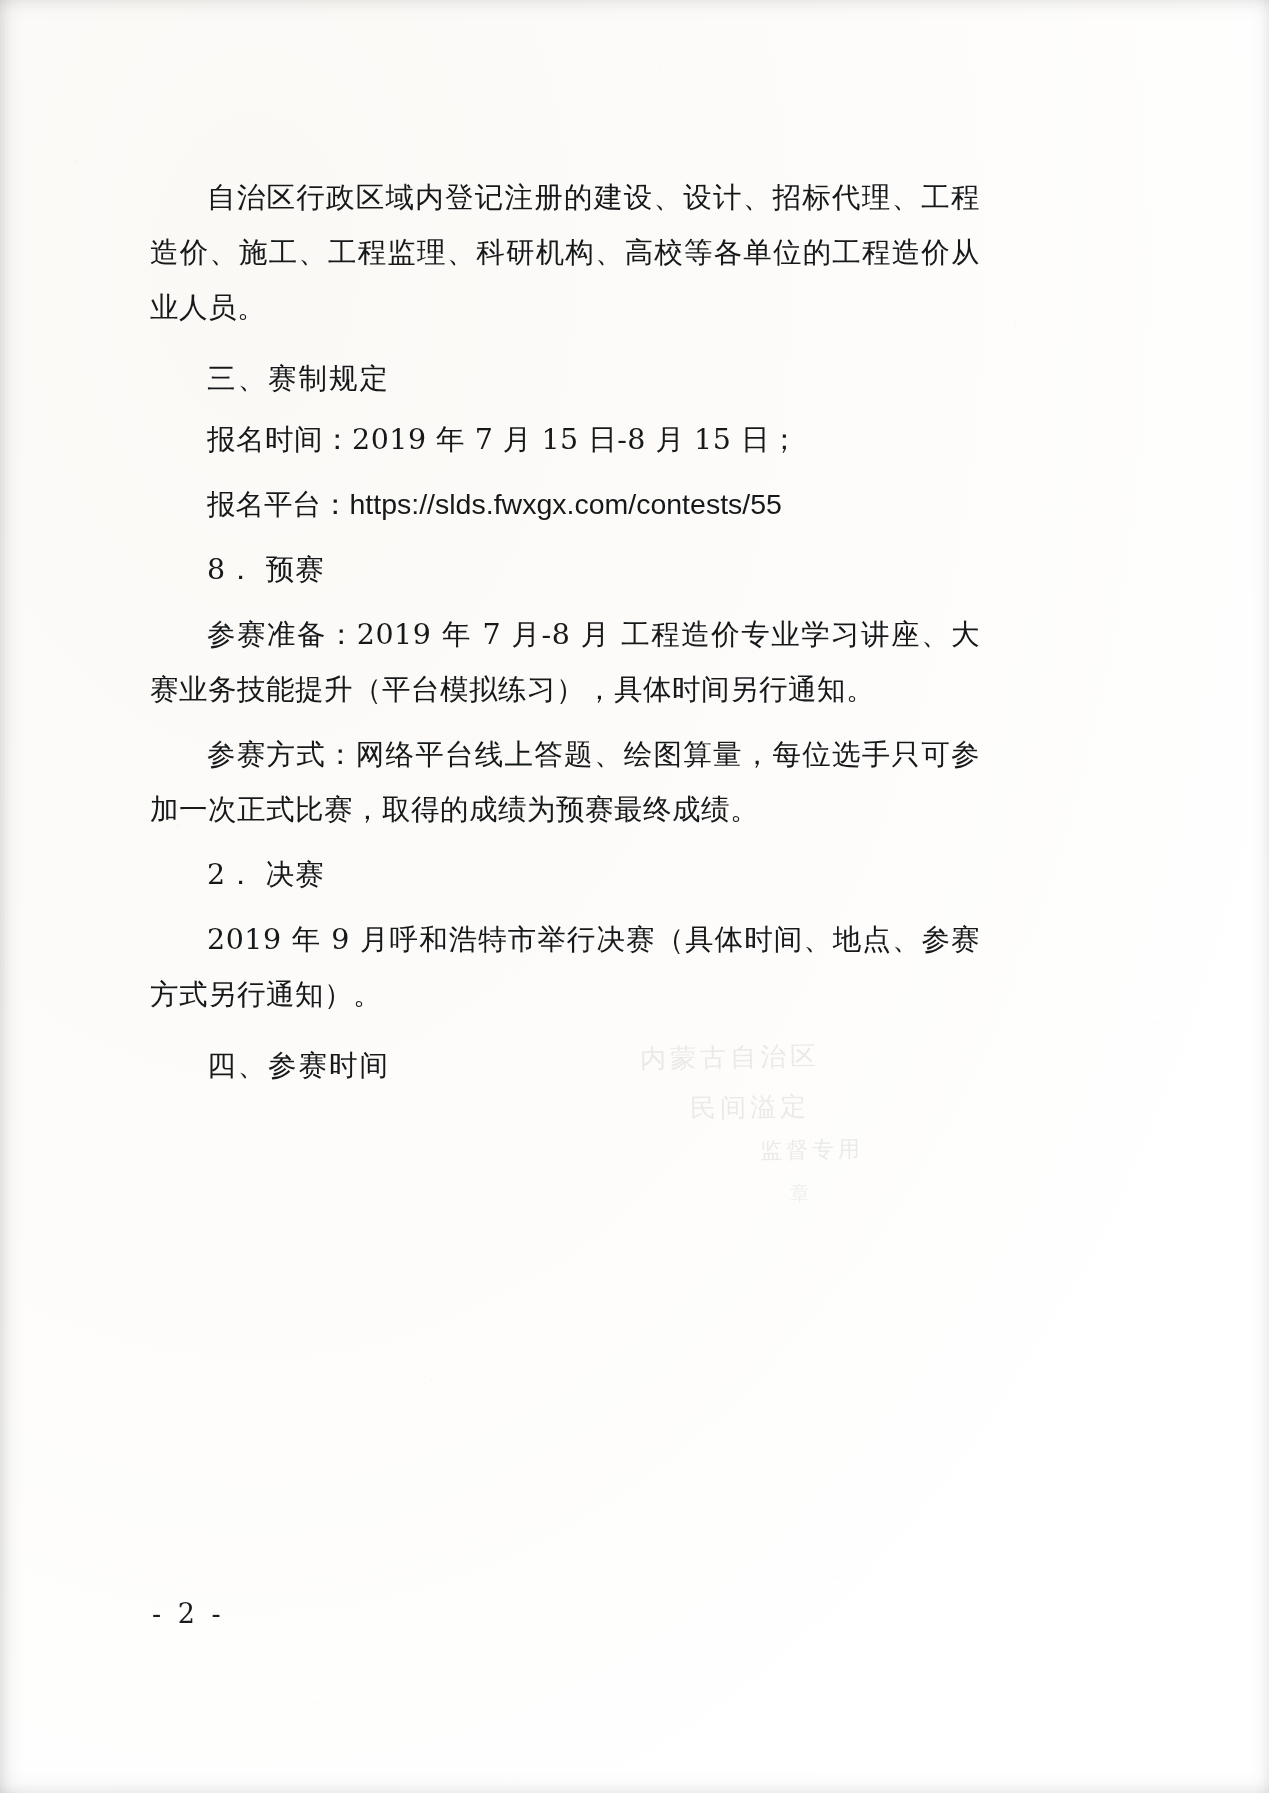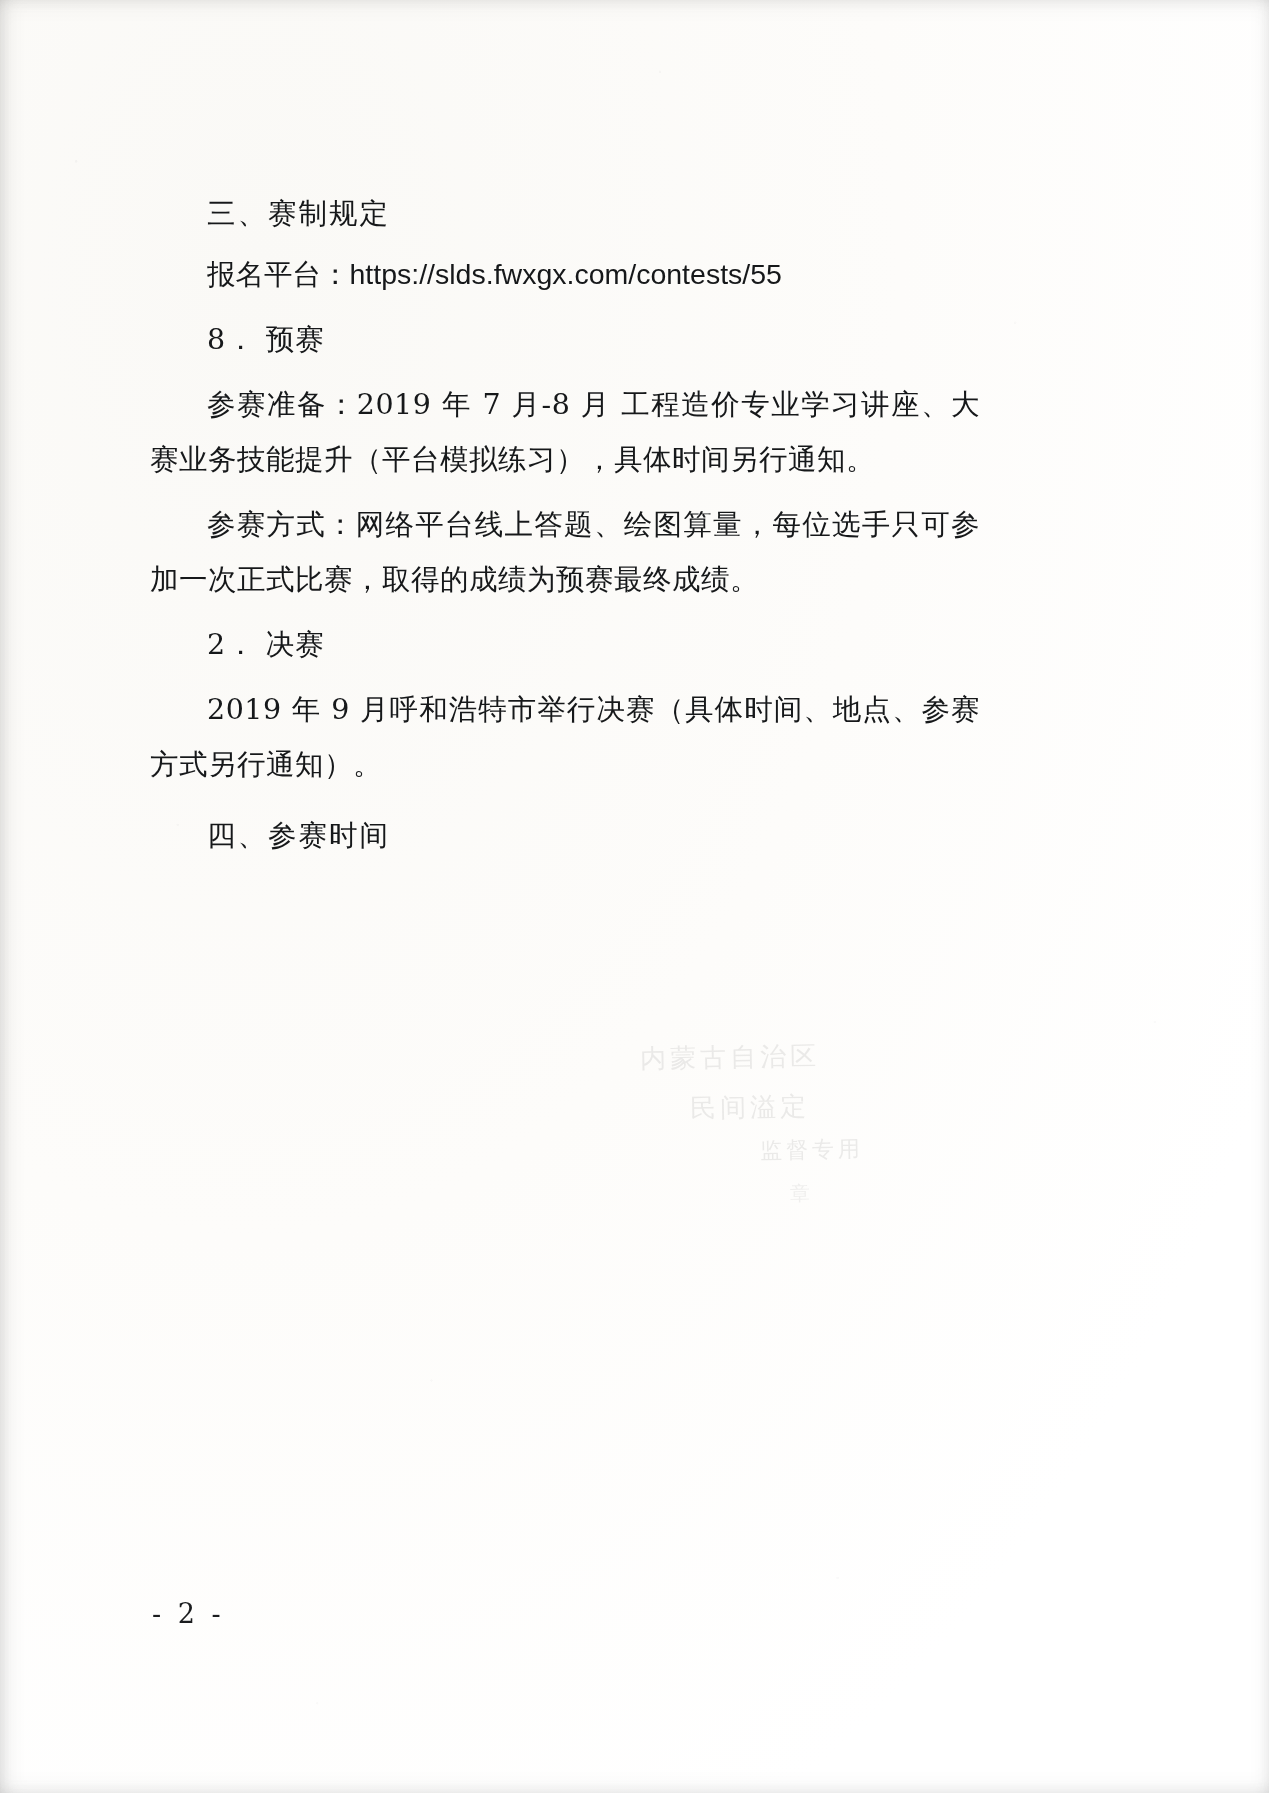--- a/index.html
+++ b/index.html
@@ -112,21 +112,23 @@
 
 <div class="page">
   <div class="scan-noise"></div>
 
   <div class="ghost ghost-1">内蒙古自治区</div>
   <div class="ghost ghost-2">民间溢定</div>
   <div class="ghost ghost-3">监督专用</div>
   <div class="ghost ghost-4">章</div>
 
   <div class="content">
+    <p class="indent">自治区行政区域内登记注册的建设、设计、招标代理、工程造价、施工、工程监理、科研机构、高校等各单位的工程造价从业人员。</p>
     <p class="heading">三、赛制规定</p>
+    <p class="indent">报名时间：2019 年 7 月 15 日-8 月 15 日；</p>
     <p class="indent url">报名平台：https://slds.fwxgx.com/contests/55</p>
     <p class="listitem">8． 预赛</p>
     <p class="indent">参赛准备：2019 年 7 月-8 月  工程造价专业学习讲座、大赛业务技能提升（平台模拟练习），具体时间另行通知。</p>
     <p class="indent">参赛方式：网络平台线上答题、绘图算量，每位选手只可参加一次正式比赛，取得的成绩为预赛最终成绩。</p>
     <p class="listitem">2． 决赛</p>
     <p class="indent">2019 年 9 月呼和浩特市举行决赛（具体时间、地点、参赛方式另行通知）。</p>
     <p class="heading">四、参赛时间</p>
   </div>
 
   <div class="page-number">- 2 -</div>

